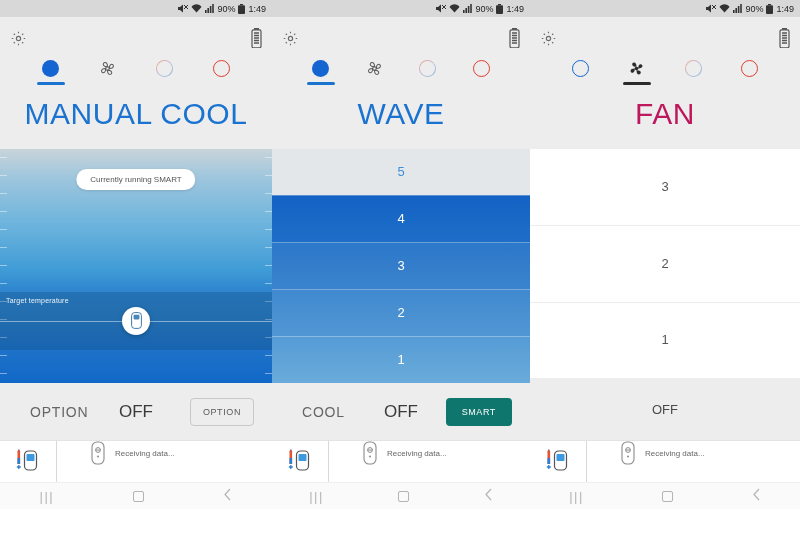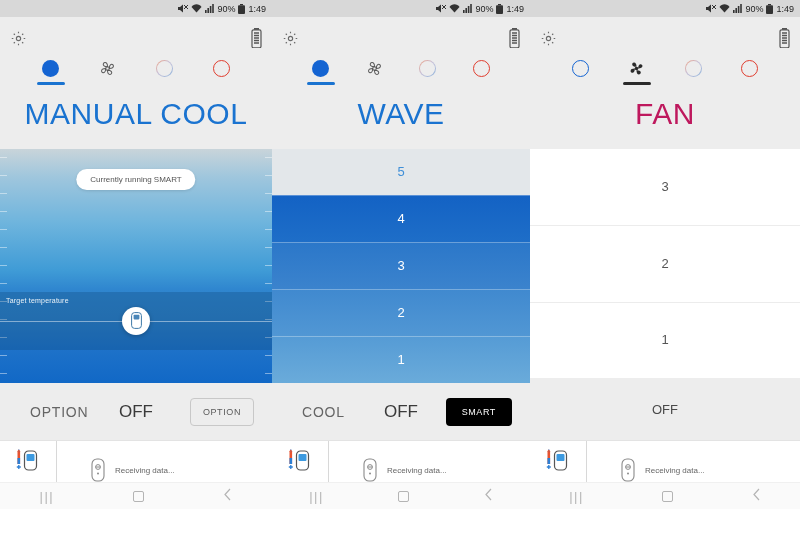--- a/index.html
+++ b/index.html
@@ -167,36 +167,36 @@
   }
   .optionbar .left { font-size: 14px; color: #656565; letter-spacing: 0.8px; width: 33%; text-align: left; padding-left: 16px;}
   .optionbar .mid { font-size: 17px; color: #3a3a3a; width: 34%; text-align: center; }
   .optionbar .right { width: 33%; display: flex; justify-content: flex-end; padding-right: 4px;}
   .btn-outline {
     border: 1px solid #c8c8c8; background: #ededed;
     border-radius: 4px; padding: 8px 12px;
     font-size: 9px; color: #5a5a5a; letter-spacing: 0.6px;
   }
   .btn-smart {
-    background: #000000; color: #fff; border: none;
+    background: #0f766e; color: #fff; border: none;
     border-radius: 4px; padding: 9px 16px;
     font-size: 9px; letter-spacing: 0.6px;
   }
   .offbar {
     flex: 0 0 auto;
     height: 62px; background: #ededed;
     display: flex; align-items: center; justify-content: center;
     font-size: 13px; color: #4a4a4a;
   }
 
   
   .remotebar {
     flex: 0 0 auto;
     height: 42px; background: #ffffff;
-    display: flex; align-items: flex-end;
+    display: flex; align-items: flex-start;
     border-top: 1px solid #e3e3e3;
   }
   .remotebar .slot1 {
     width: 57px; display: flex; align-items: center; justify-content: center;
     height: 100%; border-right: 1px solid #d8d8d8;
   }
   .remotebar .slot2 {
     flex: 1; display: flex; align-items: center; gap: 10px; padding-left: 34px;
   }
   .recv-text { font-size: 8px; color: #666; }

